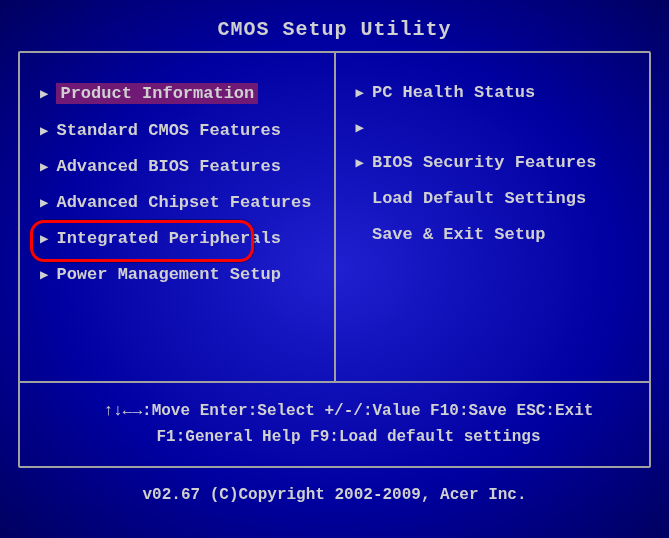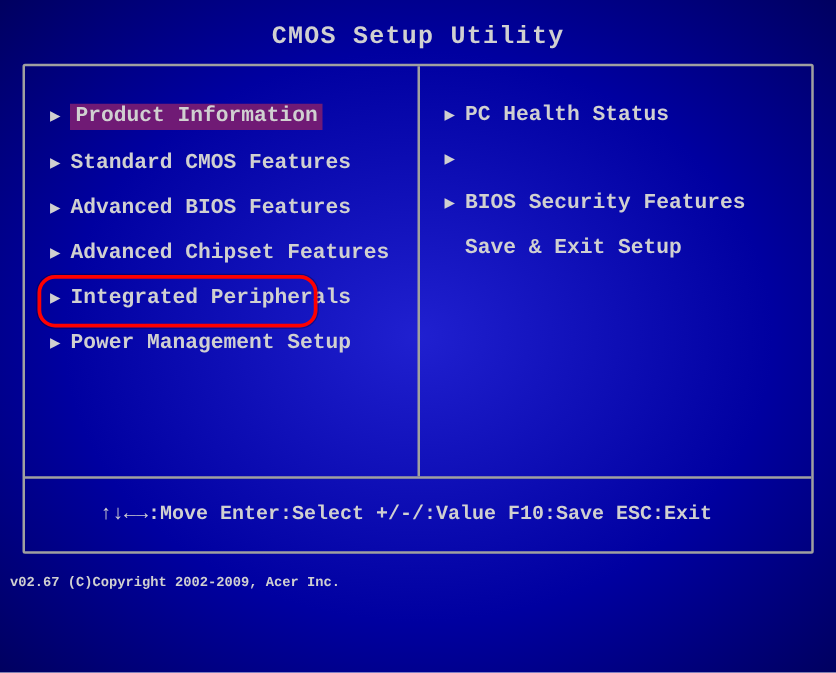--- a/index.html
+++ b/index.html
@@ -74,29 +74,29 @@
       top: -4px;
       width: 218px;
       height: 36px;
       border: 3px solid #ff0000;
       border-radius: 14px;
       pointer-events: none;
       box-shadow: 0 0 0 1px rgba(0,0,0,0.3);
     }
     .help-section {
       padding: 16px 32px;
-      text-align: left;
+      text-align: center;
       font-size: 16px;
       line-height: 1.6;
       margin-left: 28px;
     }
     .footer {
-      text-align: left;
+      text-align: center;
       padding: 18px 0;
-      font-size: 11px;
+      font-size: 16px;
     }
     .label-text {
       white-space: nowrap;
     }
   </style>
 </head>
 <body>
 
 <div class="title-bar">
   <span>CMOS Setup Utility</span>
@@ -138,25 +138,30 @@
       </div>
       <div class="menu-item">
         <span class="arrow">▶</span>
       </div>
       <div class="menu-item">
         <span class="arrow">▶</span>
         <span class="label-text">BIOS Security Features</span>
       </div>
       <div class="menu-item no-arrow">
         <span class="arrow">▶</span>
+        <span class="label-text">Load Default Settings</span>
+      </div>
+      <div class="menu-item no-arrow">
+        <span class="arrow">▶</span>
         <span class="label-text">Save &amp; Exit Setup</span>
       </div>
     </div>
   </div>
 
   <div class="help-section">
     <div>↑↓←→:Move  Enter:Select   +/-/:Value  F10:Save  ESC:Exit</div>
+    <div>F1:General Help          F9:Load default settings</div>
   </div>
 </div>
 
 <div class="footer">
   <span>v02.67 (C)Copyright 2002-2009, Acer Inc.</span>
 </div>
 
 </body></html>

